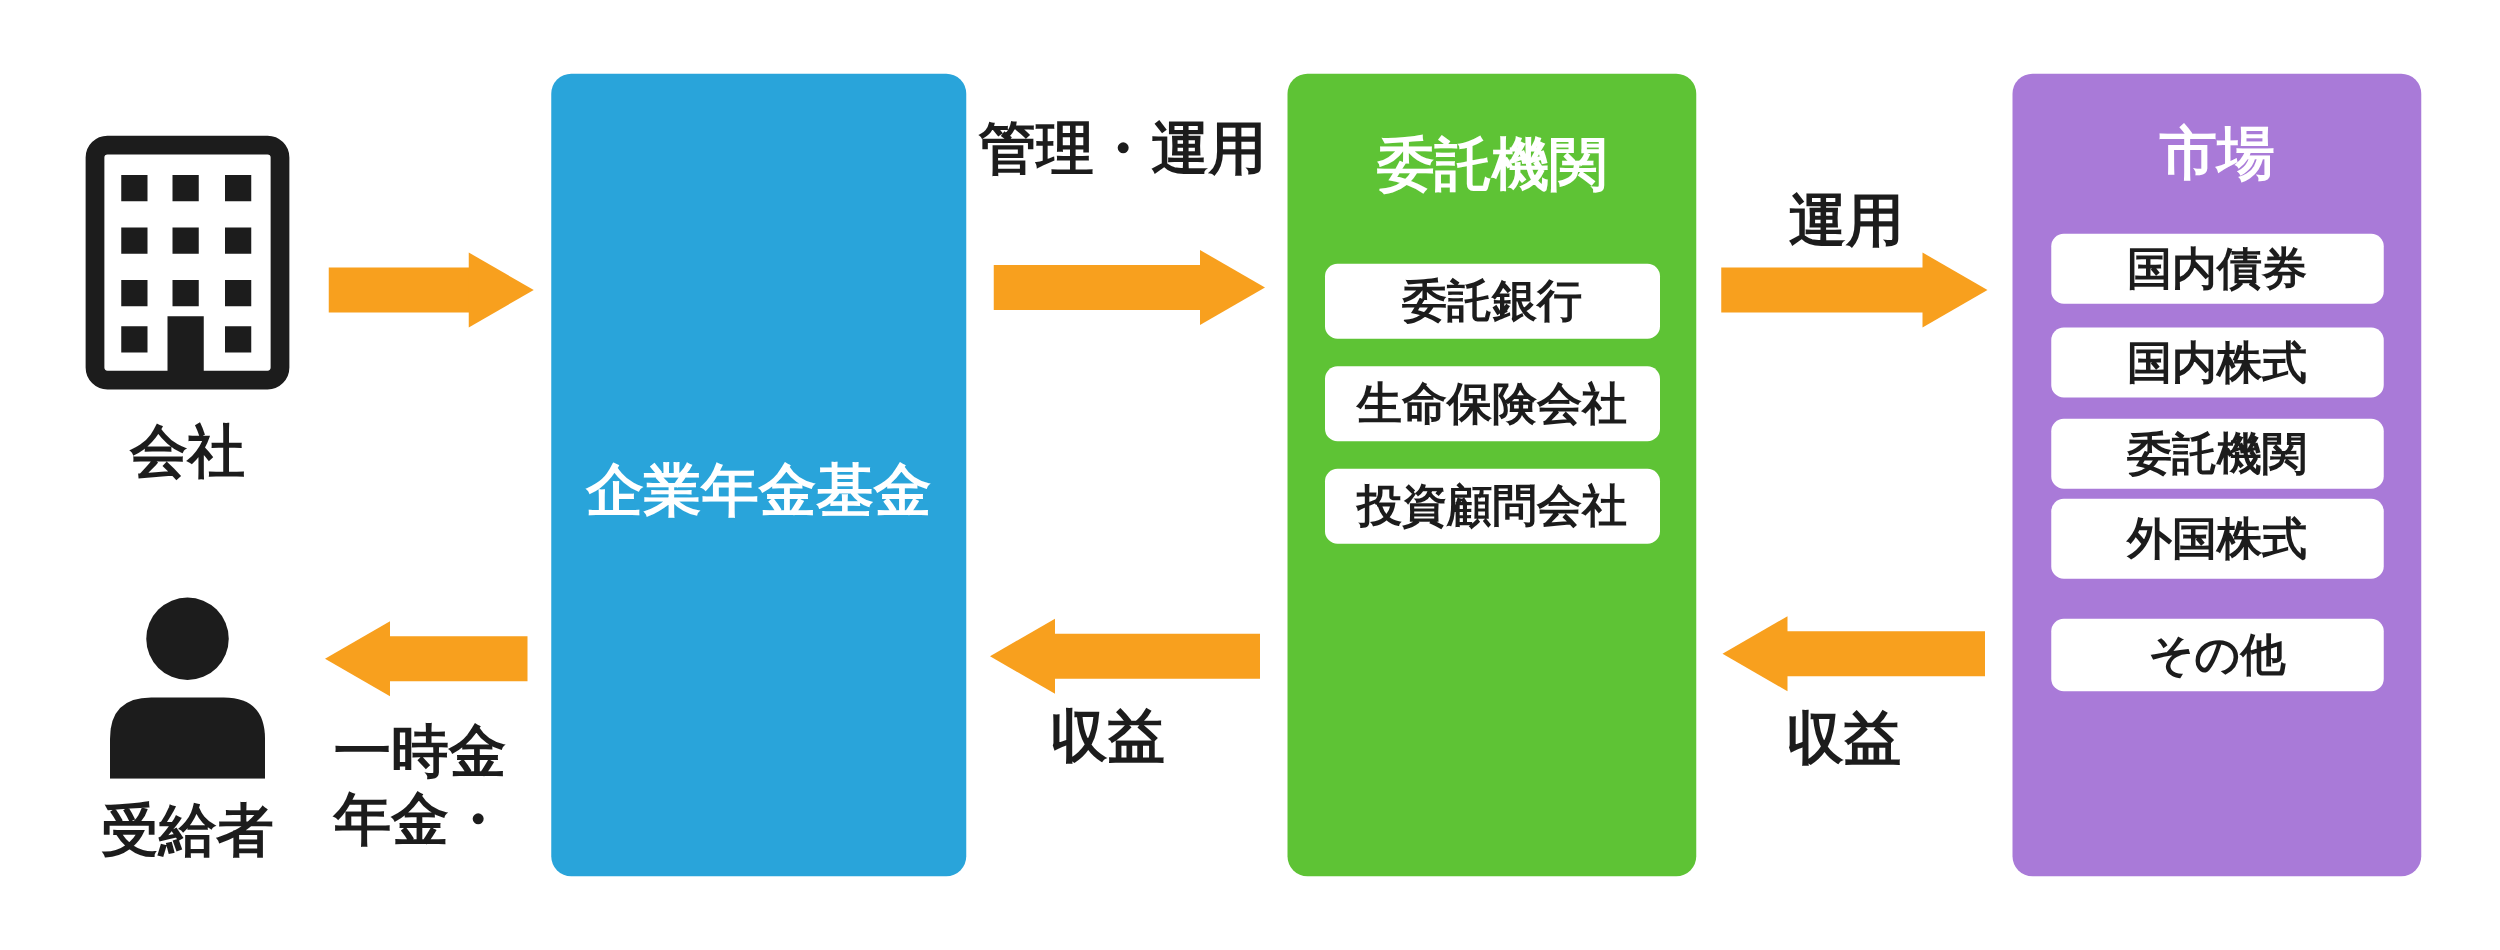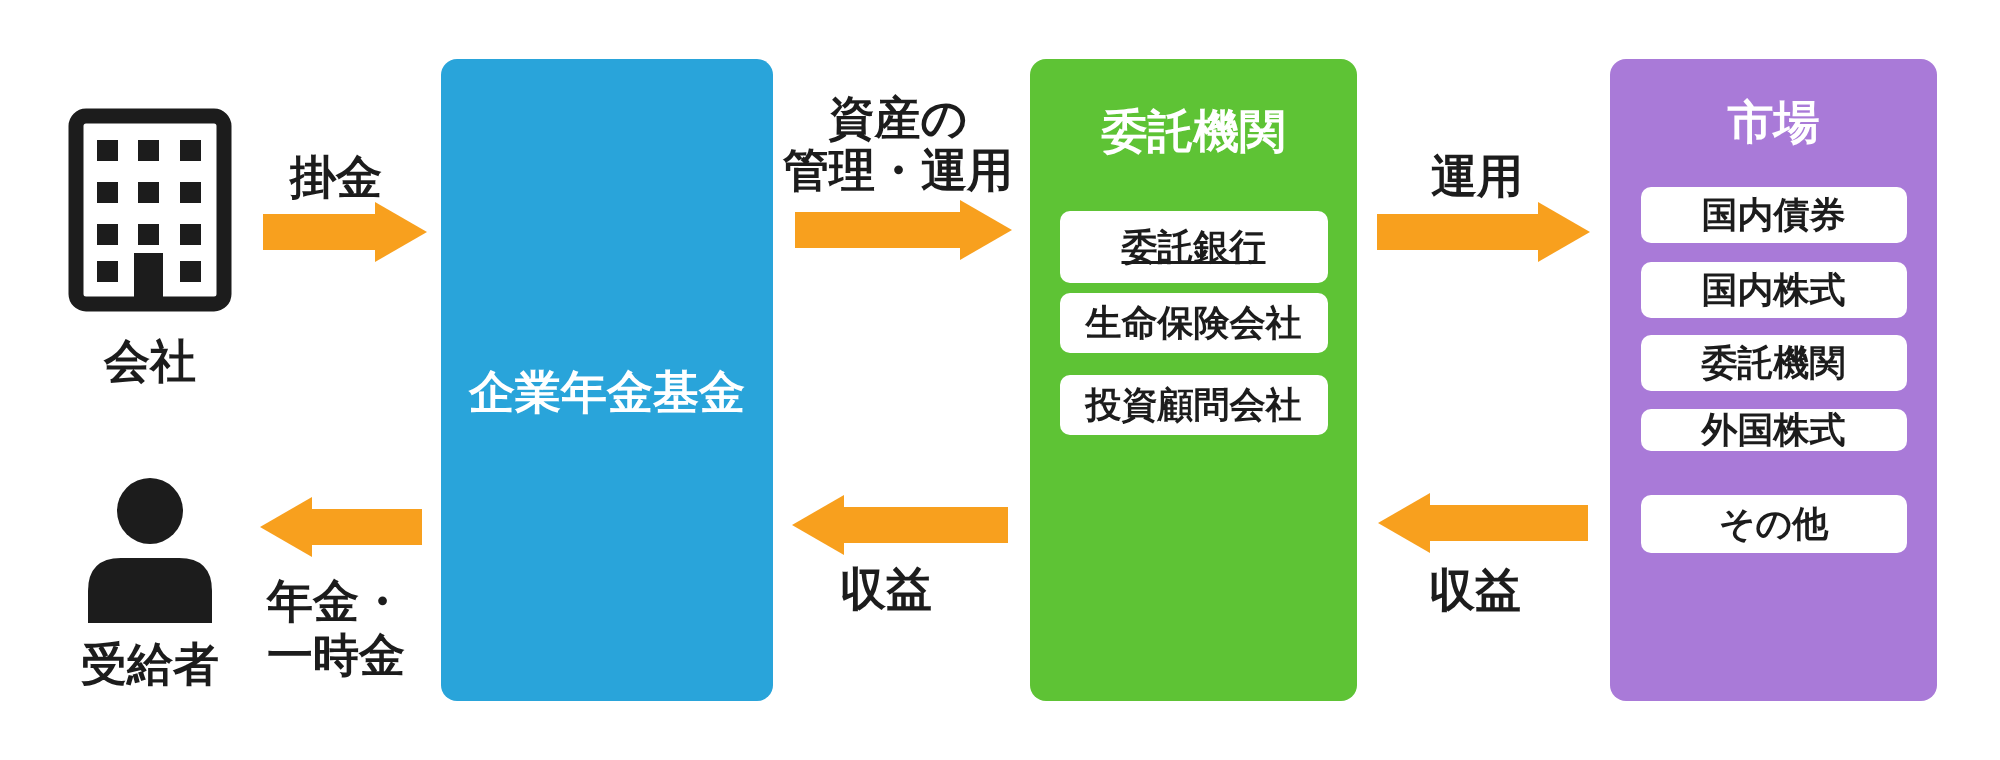--- a/index.html
+++ b/index.html
@@ -68,57 +68,55 @@
   <div class="label" style="left:50px; top:334px; width:200px;">会社</div>
 
   <div class="icon-wrap" style="left:85px; top:477px;">
     <svg width="130" height="146" viewBox="0 0 130 146">
       <circle class="ink-fill" cx="65" cy="34" r="33"></circle>
       <path class="ink-fill" d="M 3 146 L 3 114 Q 3 81 36 81 L 94 81 Q 127 81 127 114 L 127 146 Z"></path>
     </svg>
   </div>
   <div class="label" style="left:50px; top:637px; width:200px;">受給者</div>
 
-  <div class="label" style="left:236px; top:150px; width:200px;">掛金</div>
   <div class="arrow right" style="left:263px; top:202px; width:164px;">
     <div class="shaft"></div>
     <div class="head"></div>
   </div>
 
   <div class="arrow left" style="left:260px; top:497px; width:162px;">
     <div class="shaft"></div>
     <div class="head"></div>
   </div>
   <div class="label" style="left:236px; top:574px; width:200px;">
+    <div>一時金</div>
     <div>年金・</div>
-    <div>一時金</div>
   </div>
 
   <div class="bigbox" style="left:441px; width:332px; background:var(--fund-blue);padding-left:28px;">
     <div class="box-title" style="top:308px;">企業年金基金</div>
   </div>
 
   <div class="label" style="left:748px; top:92px; width:300px; line-height:52px;">
-    <div>資産の</div>
     <div>管理・運用</div>
   </div>
   <div class="arrow right" style="left:795px; top:200px; width:217px;">
     <div class="shaft"></div>
     <div class="head"></div>
   </div>
 
   <div class="arrow left" style="left:792px; top:495px; width:216px;">
     <div class="shaft"></div>
     <div class="head"></div>
   </div>
   <div class="label" style="left:786px; top:562px; width:200px;">収益</div>
 
   <div class="bigbox" style="left:1030px; width:327px; background:var(--trustees-green);padding-left:15px;">
     <div class="box-title" style="top:47px;">委託機関</div>
-    <div class="subitem" style="top:152px; width:268px; height:72px;text-decoration:underline;">委託銀行</div>
+    <div class="subitem" style="top:152px; width:268px; height:60px;">委託銀行</div>
     <div class="subitem" style="top:234px; width:268px; height:60px;">生命保険会社</div>
     <div class="subitem" style="top:316px; width:268px; height:60px;">投資顧問会社</div>
   </div>
 
   <div class="label" style="left:1377px; top:149px; width:200px;">運用</div>
   <div class="arrow right" style="left:1377px; top:202px; width:213px;">
     <div class="shaft"></div>
     <div class="head"></div>
   </div>
 
@@ -126,17 +124,17 @@
     <div class="shaft"></div>
     <div class="head"></div>
   </div>
   <div class="label" style="left:1375px; top:563px; width:200px;">収益</div>
 
   <div class="bigbox" style="left:1610px; width:327px; background:var(--market-purple);">
     <div class="box-title" style="top:38px;">市場</div>
     <div class="subitem" style="top:128px; width:266px; height:56px;">国内債券</div>
     <div class="subitem" style="top:203px; width:266px; height:56px;">国内株式</div>
     <div class="subitem" style="top:276px; width:266px; height:56px;">委託機関</div>
-    <div class="subitem" style="top:350px; width:266px; height:42px;">外国株式</div>
+    <div class="subitem" style="top:340px; width:266px; height:64px;">外国株式</div>
     <div class="subitem" style="top:436px; width:266px; height:58px;text-align:center;">その他</div>
   </div>
 
 </div>
 
 </body></html>

